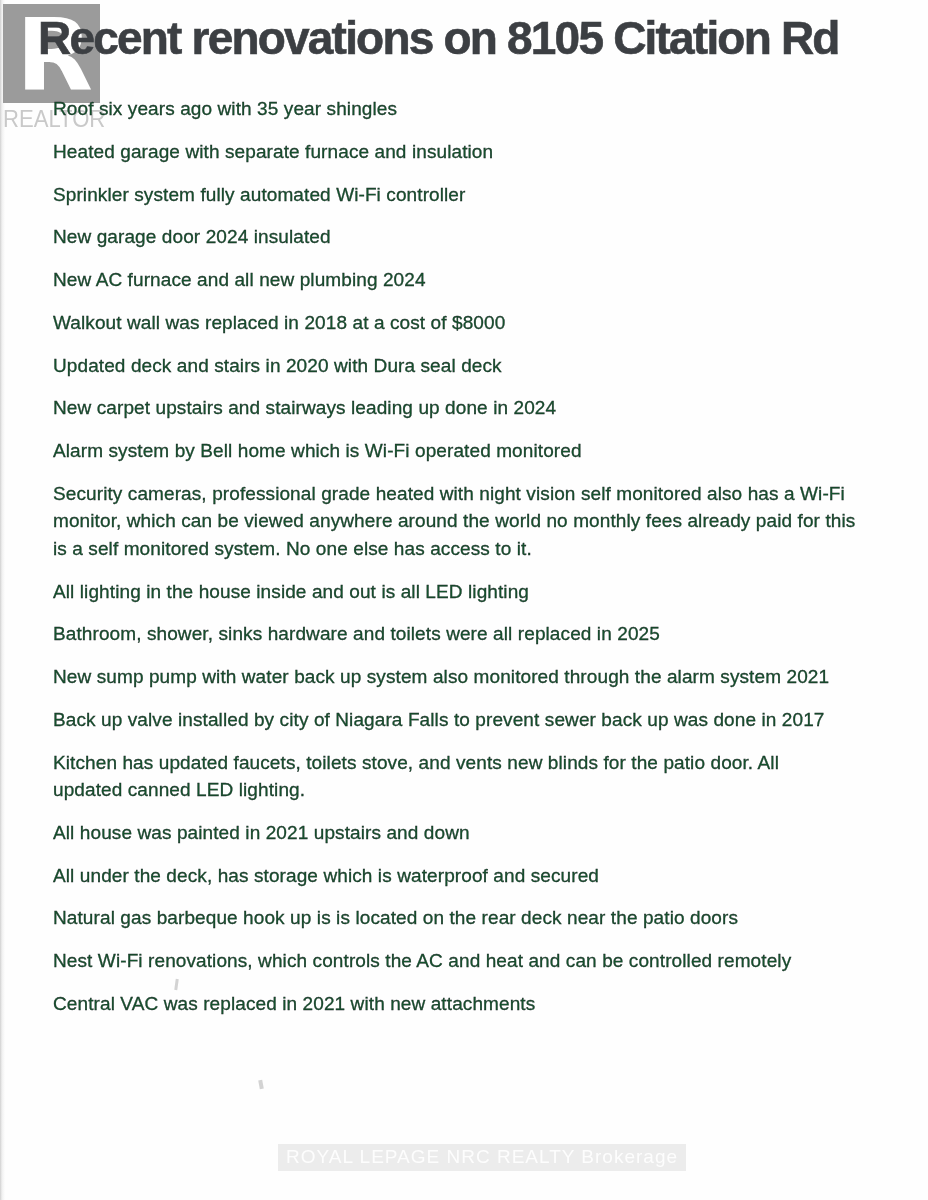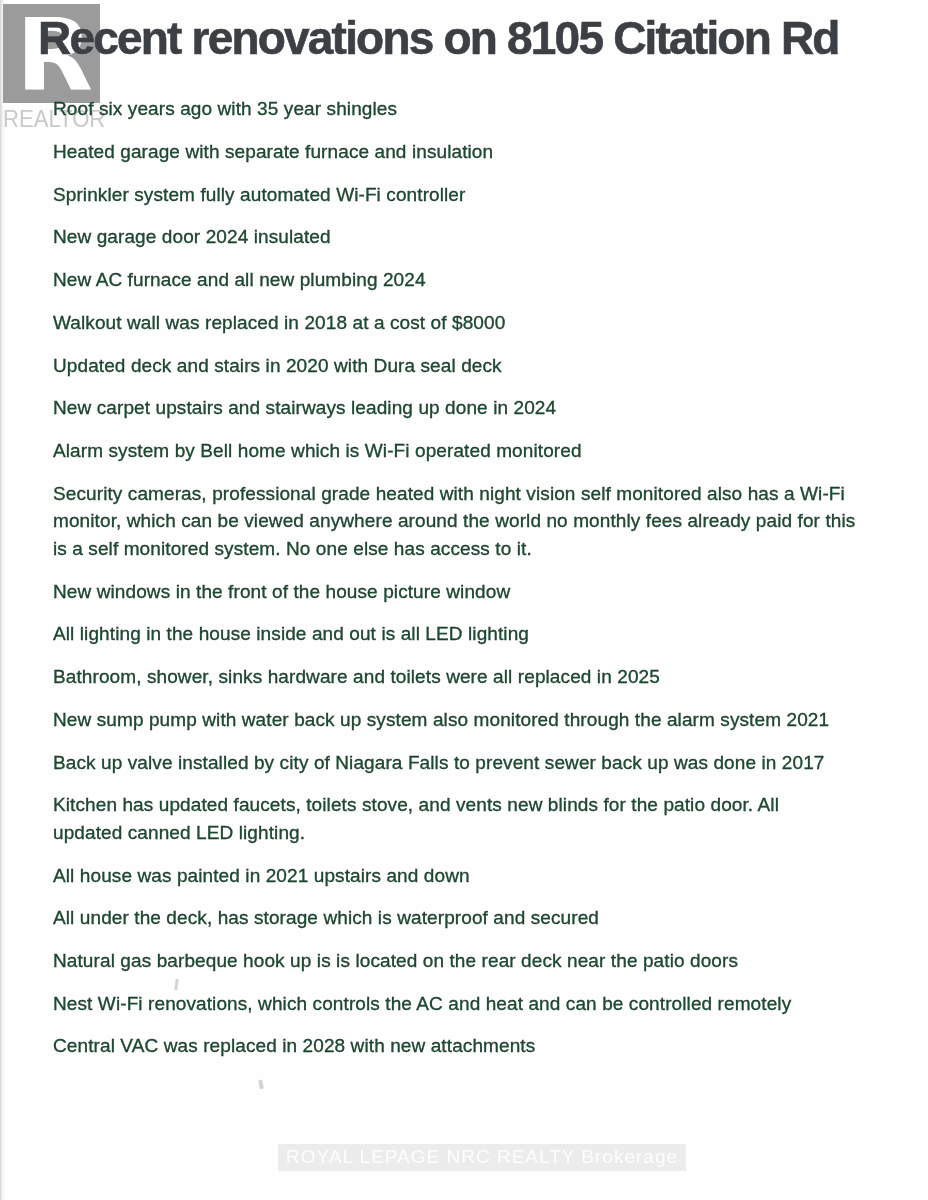--- a/index.html
+++ b/index.html
@@ -131,30 +131,29 @@
         <p>Sprinkler system fully automated Wi-Fi controller</p>
         <p>New garage door 2024 insulated</p>
         <p>New AC furnace and all new plumbing 2024</p>
         <p>Walkout wall was replaced in 2018 at a cost of $8000</p>
         <p>Updated deck and stairs in 2020 with Dura seal deck</p>
         <p>New carpet upstairs and stairways leading up done in 2024</p>
         <p>Alarm system by Bell home which is Wi-Fi operated monitored</p>
         <p>Security cameras, professional grade heated with night vision self monitored also has a Wi-Fi
 monitor, which can be viewed anywhere around the world no monthly fees already paid for this
 is a self monitored system. No one else has access to it.</p>
-        <p>New windows in the front of the house picture window</p>
         <p>All lighting in the house inside and out is all LED lighting</p>
         <p>Bathroom, shower, sinks hardware and toilets were all replaced in 2025</p>
         <p>New sump pump with water back up system also monitored through the alarm system 2021</p>
         <p>Back up valve installed by city of Niagara Falls to prevent sewer back up was done in 2017</p>
         <p>Kitchen has updated faucets, toilets stove, and vents new blinds for the patio door. All
 updated canned LED lighting.</p>
         <p>All house was painted in 2021 upstairs and down</p>
         <p>All under the deck, has storage which is waterproof and secured</p>
         <p>Natural gas barbeque hook up is is located on the rear deck near the patio doors</p>
         <p>Nest Wi-Fi renovations, which controls the AC and heat and can be controlled remotely</p>
-        <p>Central VAC was replaced in 2028 with new attachments</p>
+        <p>Central VAC was replaced in 2021 with new attachments</p>
       </div>
   </div>
 
   <div class="brokerage">ROYAL LEPAGE NRC REALTY  Brokerage</div>
 
 </div>
 
 </body></html>

